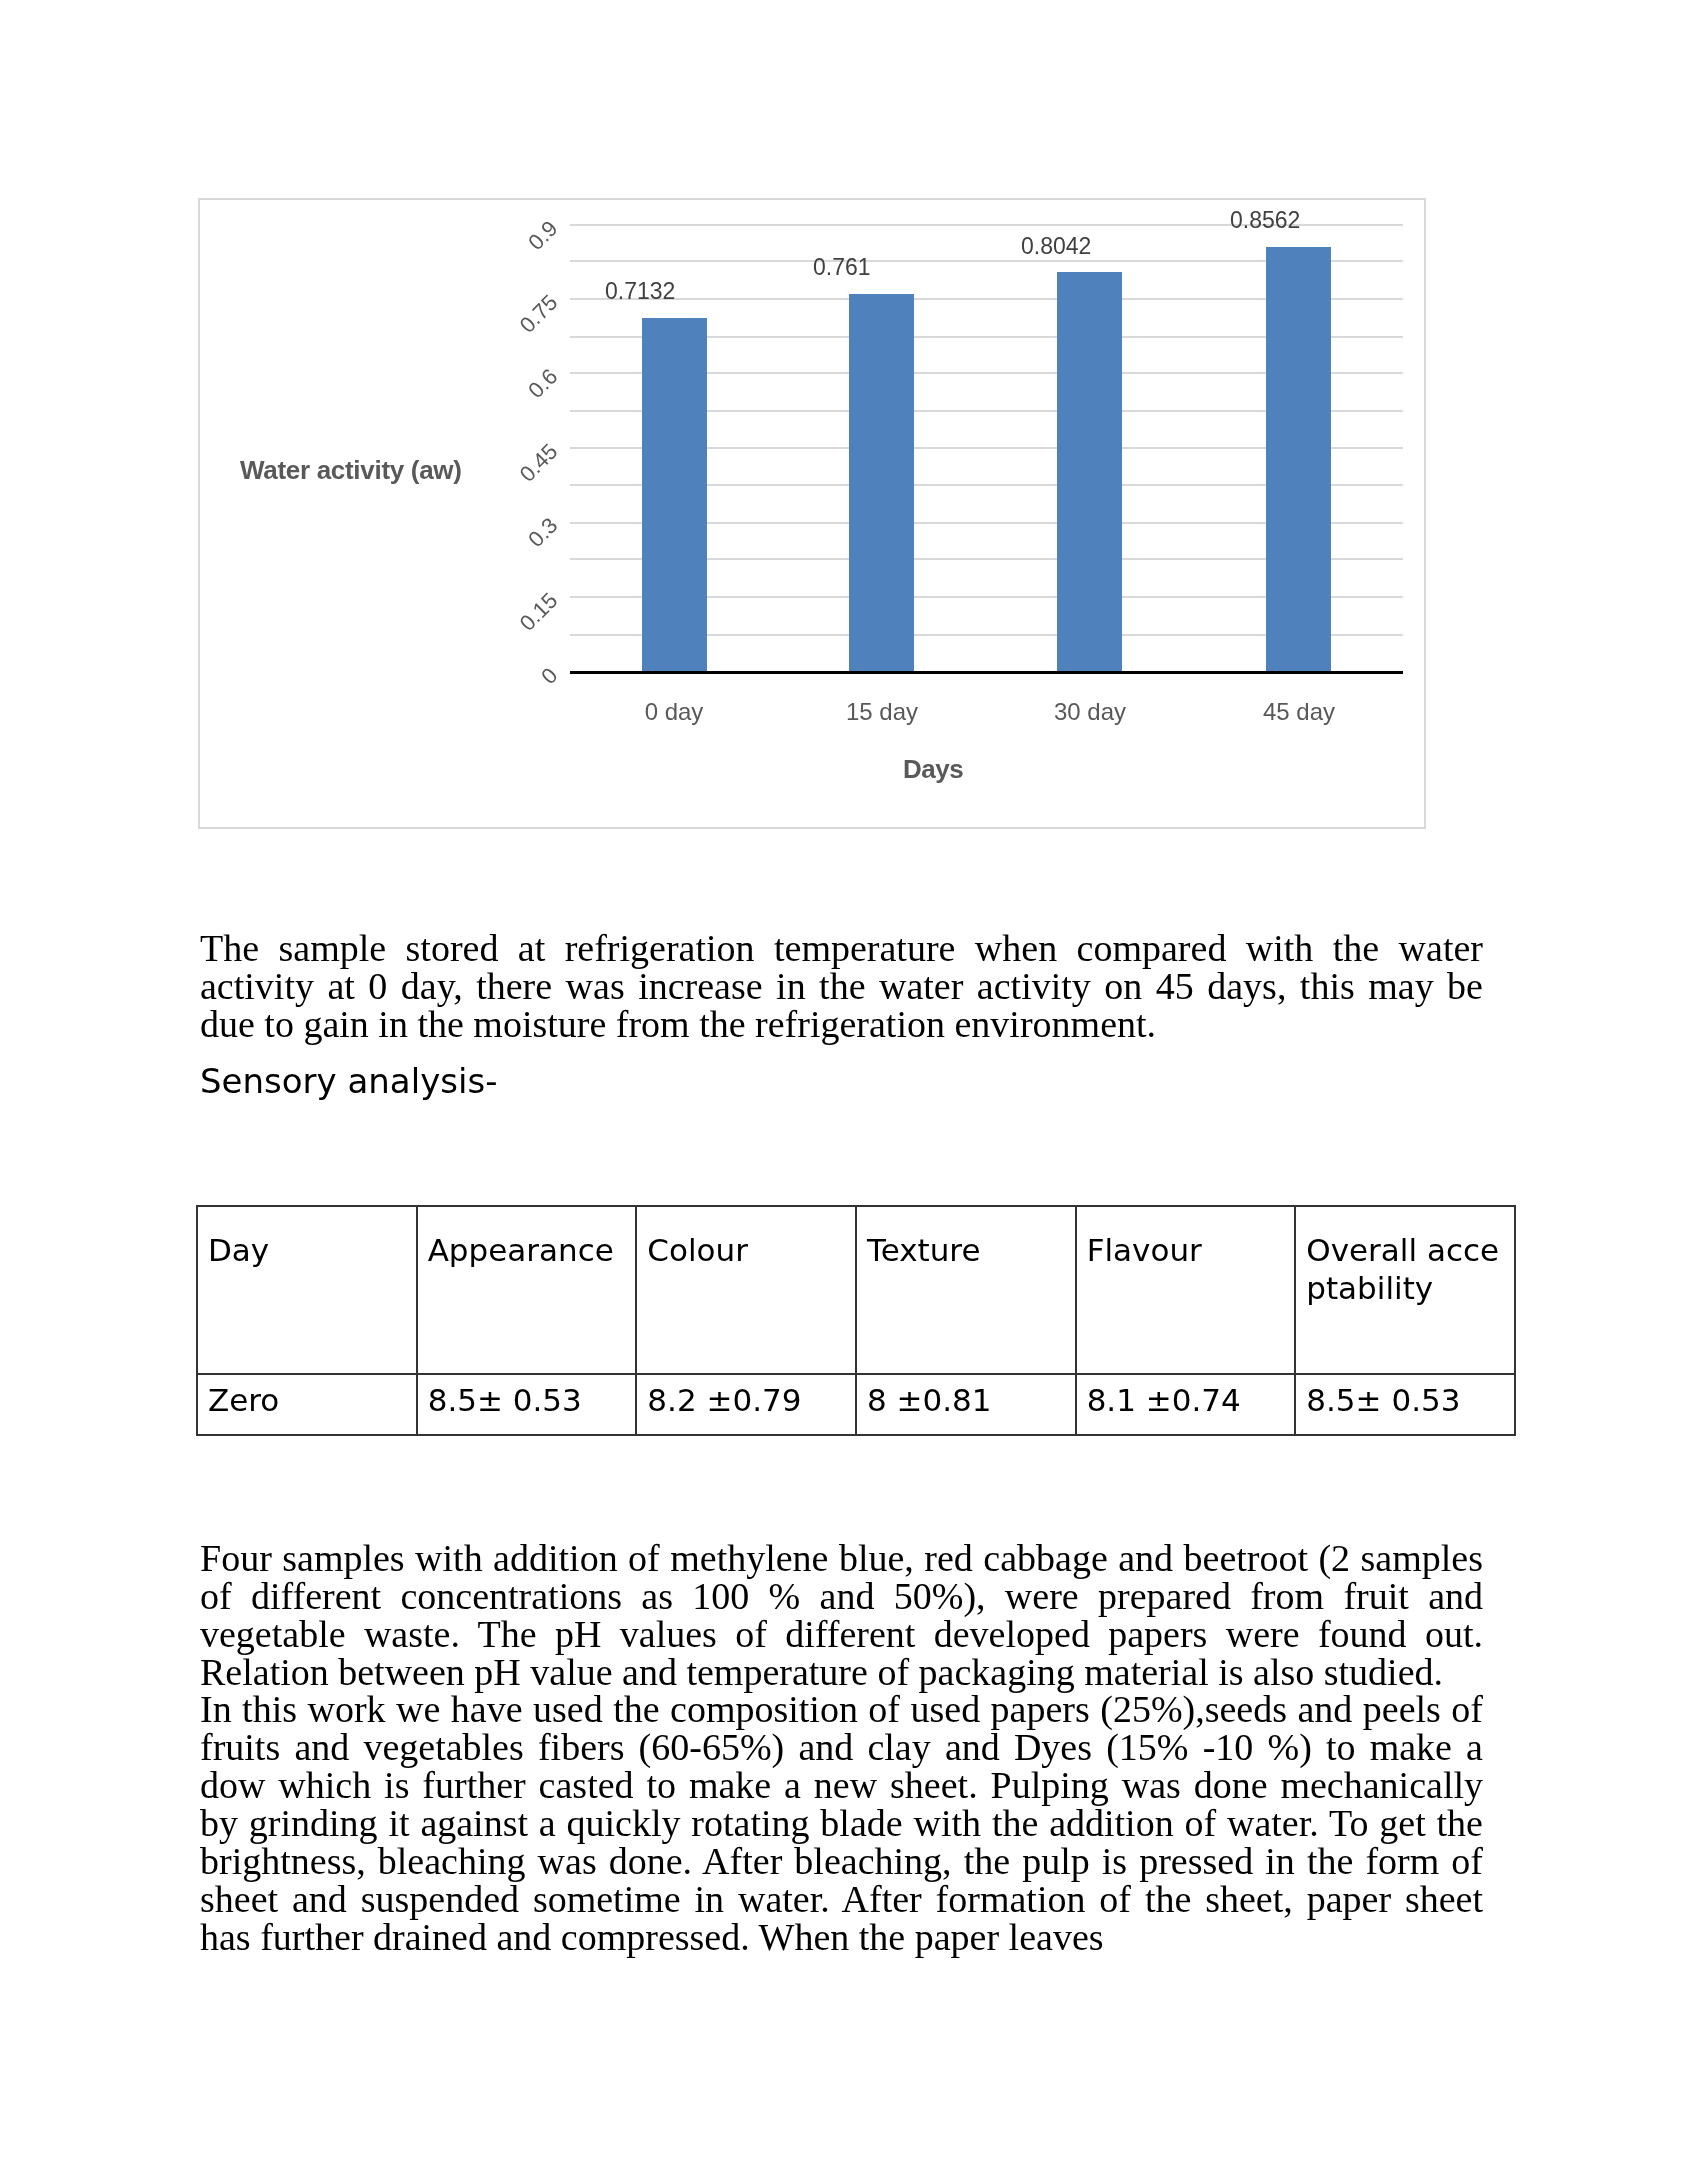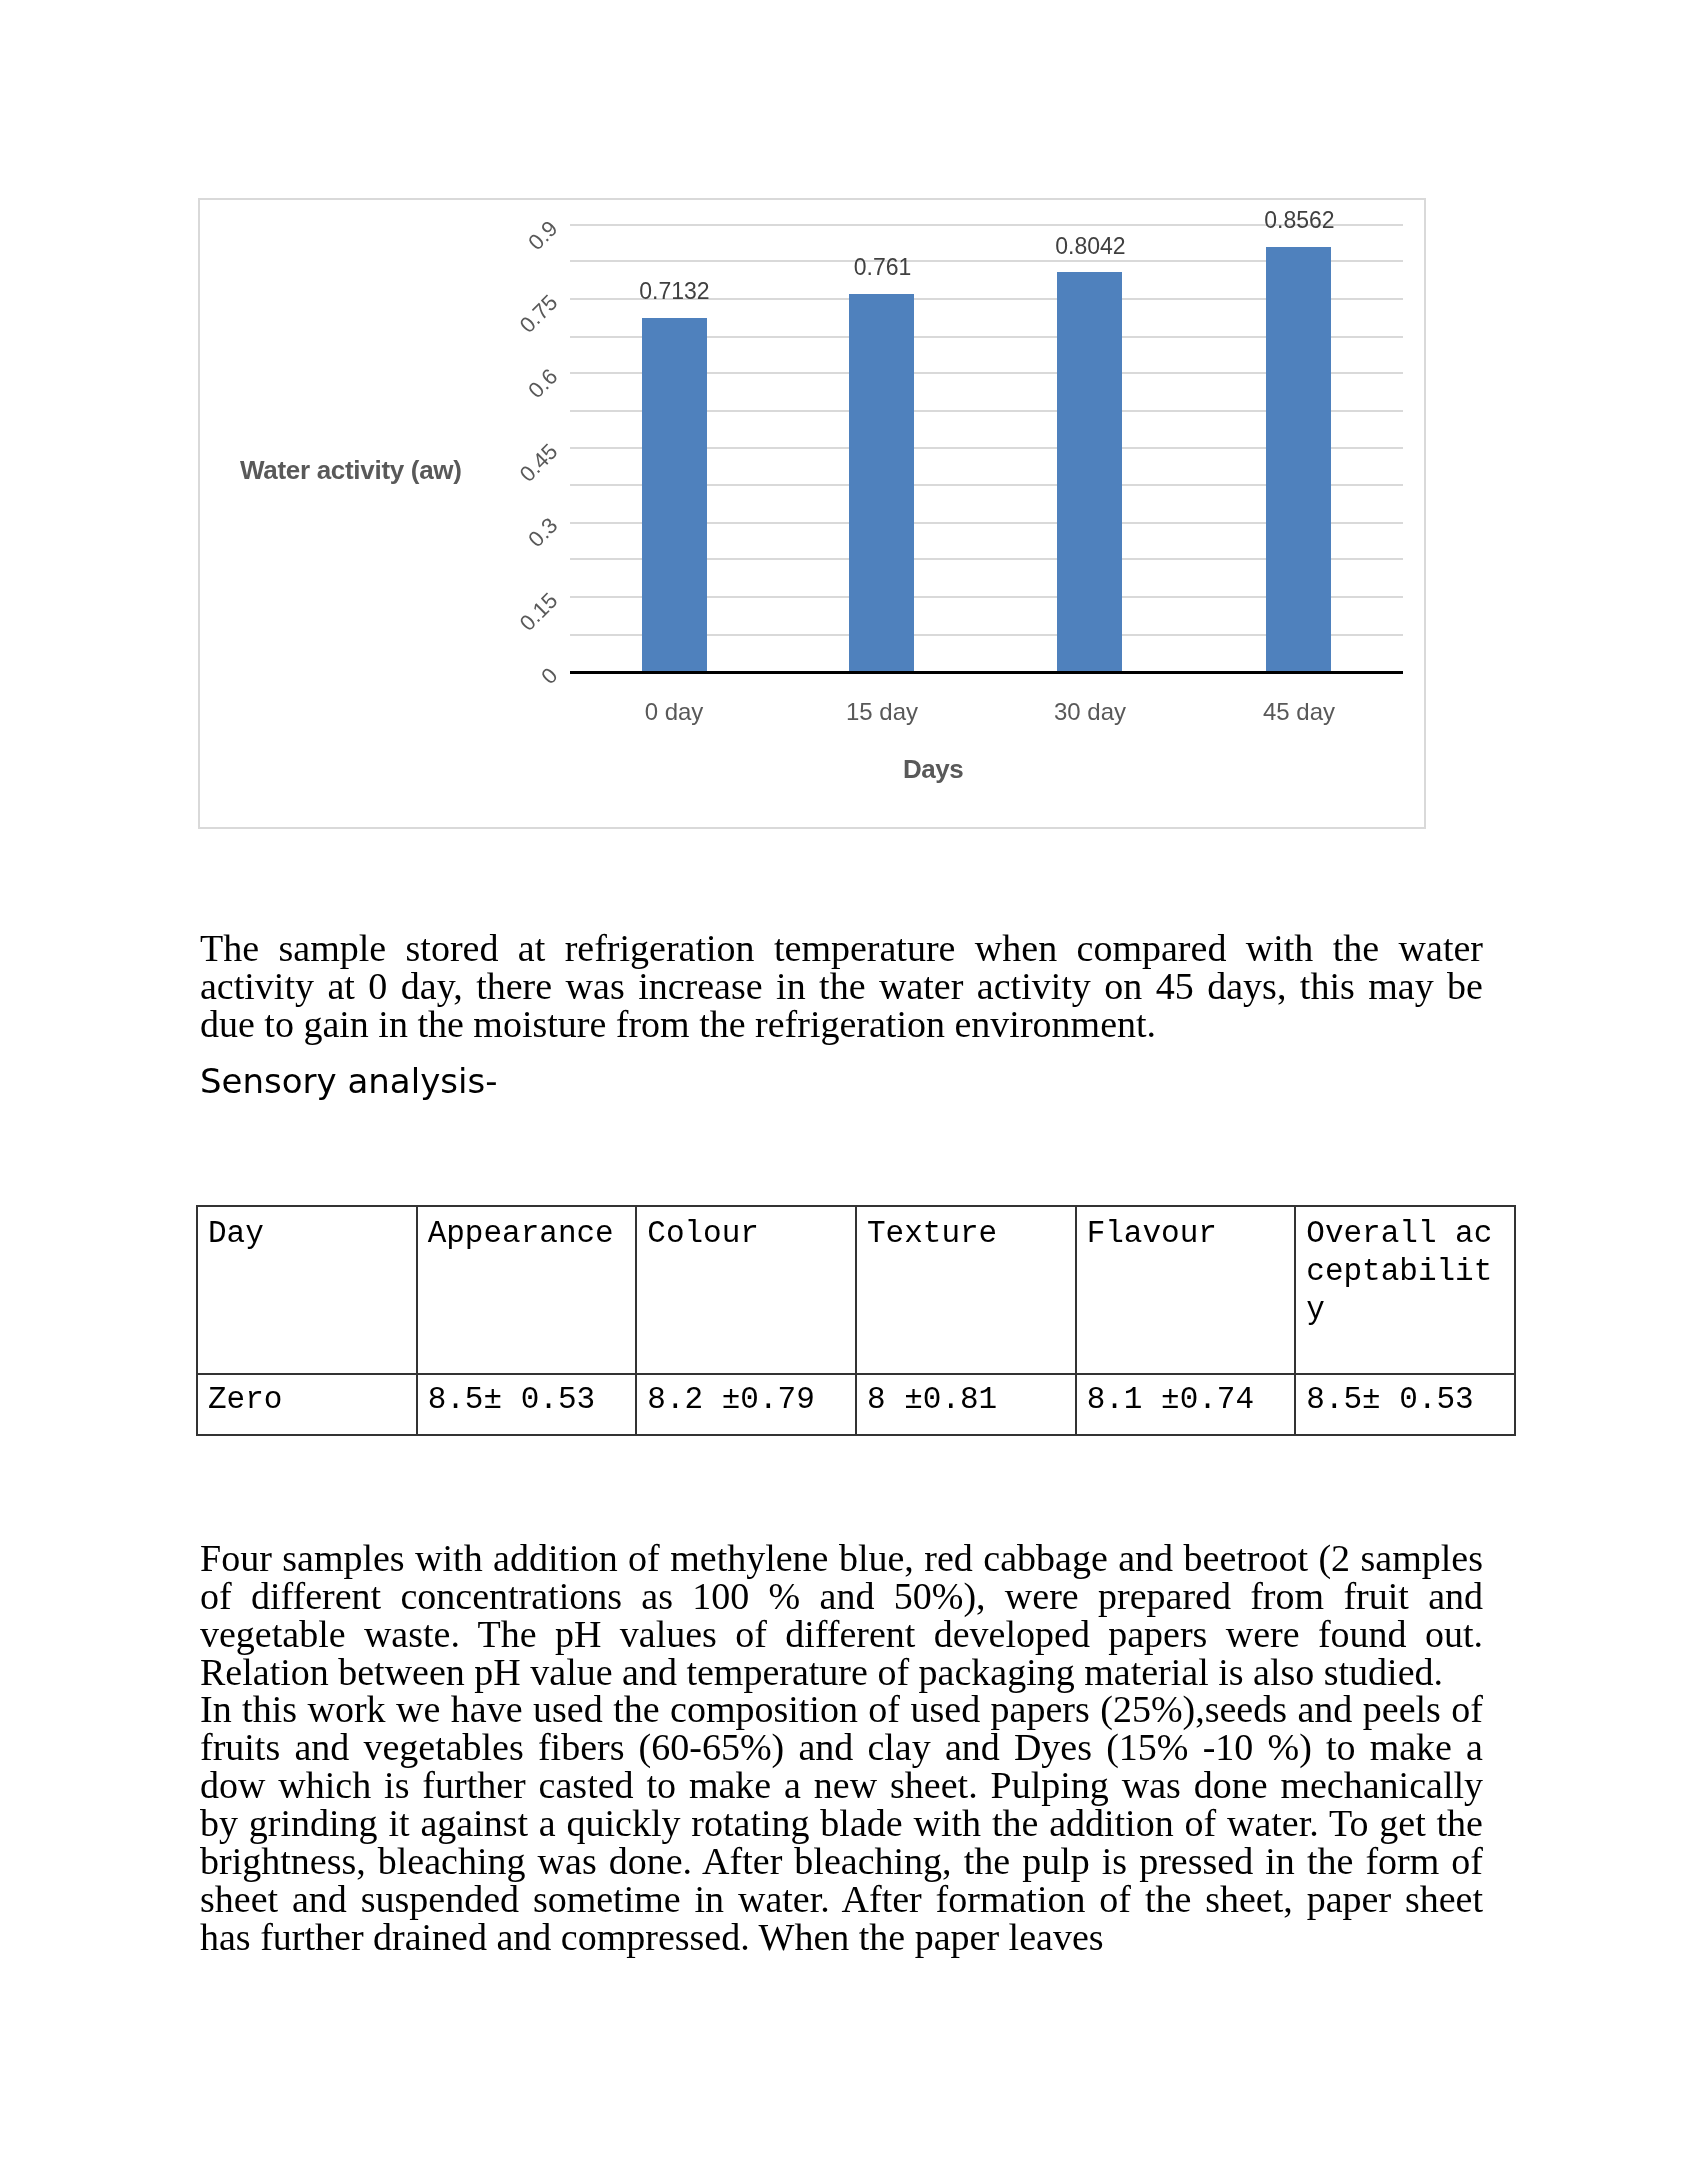--- a/index.html
+++ b/index.html
@@ -15,21 +15,21 @@
   }
   .gridline { position: absolute; left: 570px; width: 833px; height: 2px; background: #d9d9d9; }
   .baseline { position: absolute; left: 570px; width: 833px; height: 3px; background: #000; top: 671px; }
   .ytick {
     position: absolute; font-family: "Liberation Sans", sans-serif; font-size: 22px; color: #595959;
     width: 59px; text-align: right; transform-origin: 100% 50%; transform: rotate(-45deg);
     line-height: 22px; white-space: nowrap;
   }
   .bar { position: absolute; width: 65px; background: #4f81bd; }
   .dlabel {
-    position: absolute; width: 139px; text-align: center;
+    position: absolute; width: 139px; text-align: left;
     font-family: "Liberation Sans", sans-serif; font-size: 23px; color: #404040; line-height: 24px;
   }
   .xlabel {
     position: absolute; width: 158px; text-align: center;
     font-family: "Liberation Sans", sans-serif; font-size: 24px; color: #595959; line-height: 26px;
   }
   .xtitle {
     position: absolute; left: 903px; top: 754px; width: 99px; text-align: left;
     font-family: "Liberation Sans", sans-serif; font-weight: bold; font-size: 26px; color: #595959;
     letter-spacing: -0.5px;
@@ -43,21 +43,21 @@
     position: absolute; left: 200px; top: 1061px;
     font-family: "DejaVu Sans", sans-serif; font-size: 34px; color: #000; margin: 0; font-weight: normal;
   }
   table.sens {
     position: absolute; left: 196px; top: 1205px; width: 1320px;
     border-collapse: collapse; table-layout: fixed;
     font-family: "DejaVu Sans", sans-serif; font-size: 31px; color: #000;
   }
   table.sens td, table.sens th {
     border: 2px solid #333; vertical-align: top; text-align: left; font-weight: normal;
-    padding: 8px 10px 6px 10px; line-height: 38px; word-break: break-all; font-family: Liberation Mono, monospace;
+    padding: 24px 10px 6px 10px; line-height: 38px; word-break: break-all;
   }
   table.sens th { height: 168px; box-sizing: border-box; }
   table.sens td { height: 61px; box-sizing: border-box; padding-top: 6px; }
 </style>
 </head>
 <body>
 
 <div class="chart-box"></div>
 
 <div class="abs ytitle">Water activity (aw)</div>

